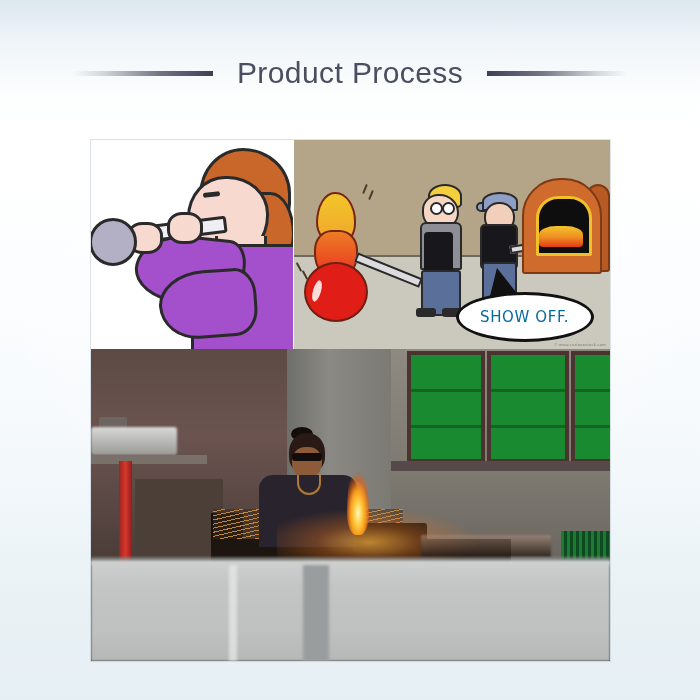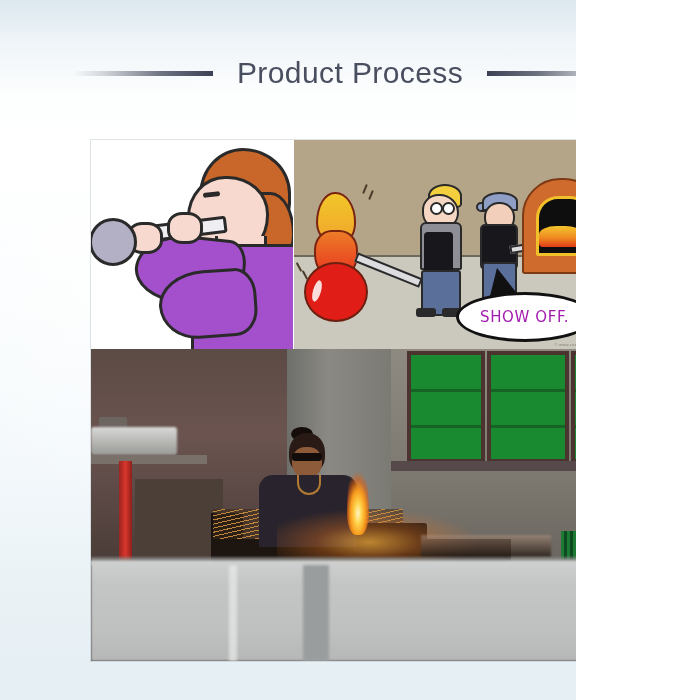--- a/index.html
+++ b/index.html
@@ -10,21 +10,21 @@
     width: 700px;
     height: 700px;
     overflow: hidden;
     font-family: "Liberation Sans", sans-serif;
     background: #ffffff;
   }
 
   
   #page {
     position: relative;
-    width: 576px;
+    width: 700px;
     height: 700px;
     background:
       linear-gradient(to bottom,
         #dce7ee 0px,
         #eef4f8 38px,
         #fdfefe 95px,
         #ffffff 150px,
         #fbfdfe 300px,
         #f3f8fb 470px,
         #e9f1f5 600px,
@@ -426,21 +426,21 @@
     border: 3px solid #111111;
     border-radius: 50% / 50%;
     display: flex;
     align-items: center;
     justify-content: center;
   }
   .cr-bubble-text {
     font-family: "DejaVu Sans", sans-serif;
     font-size: 15px;
     letter-spacing: 0.6px;
-    color: #a21caf;
+    color: #0369a1;
     white-space: nowrap;
   }
   .cr-bubble-tail {
     position: absolute;
     left: 196px; top: 128px;
     width: 0; height: 0;
     border-left: 7px solid transparent;
     border-right: 22px solid transparent;
     border-bottom: 28px solid #111111;
   }

